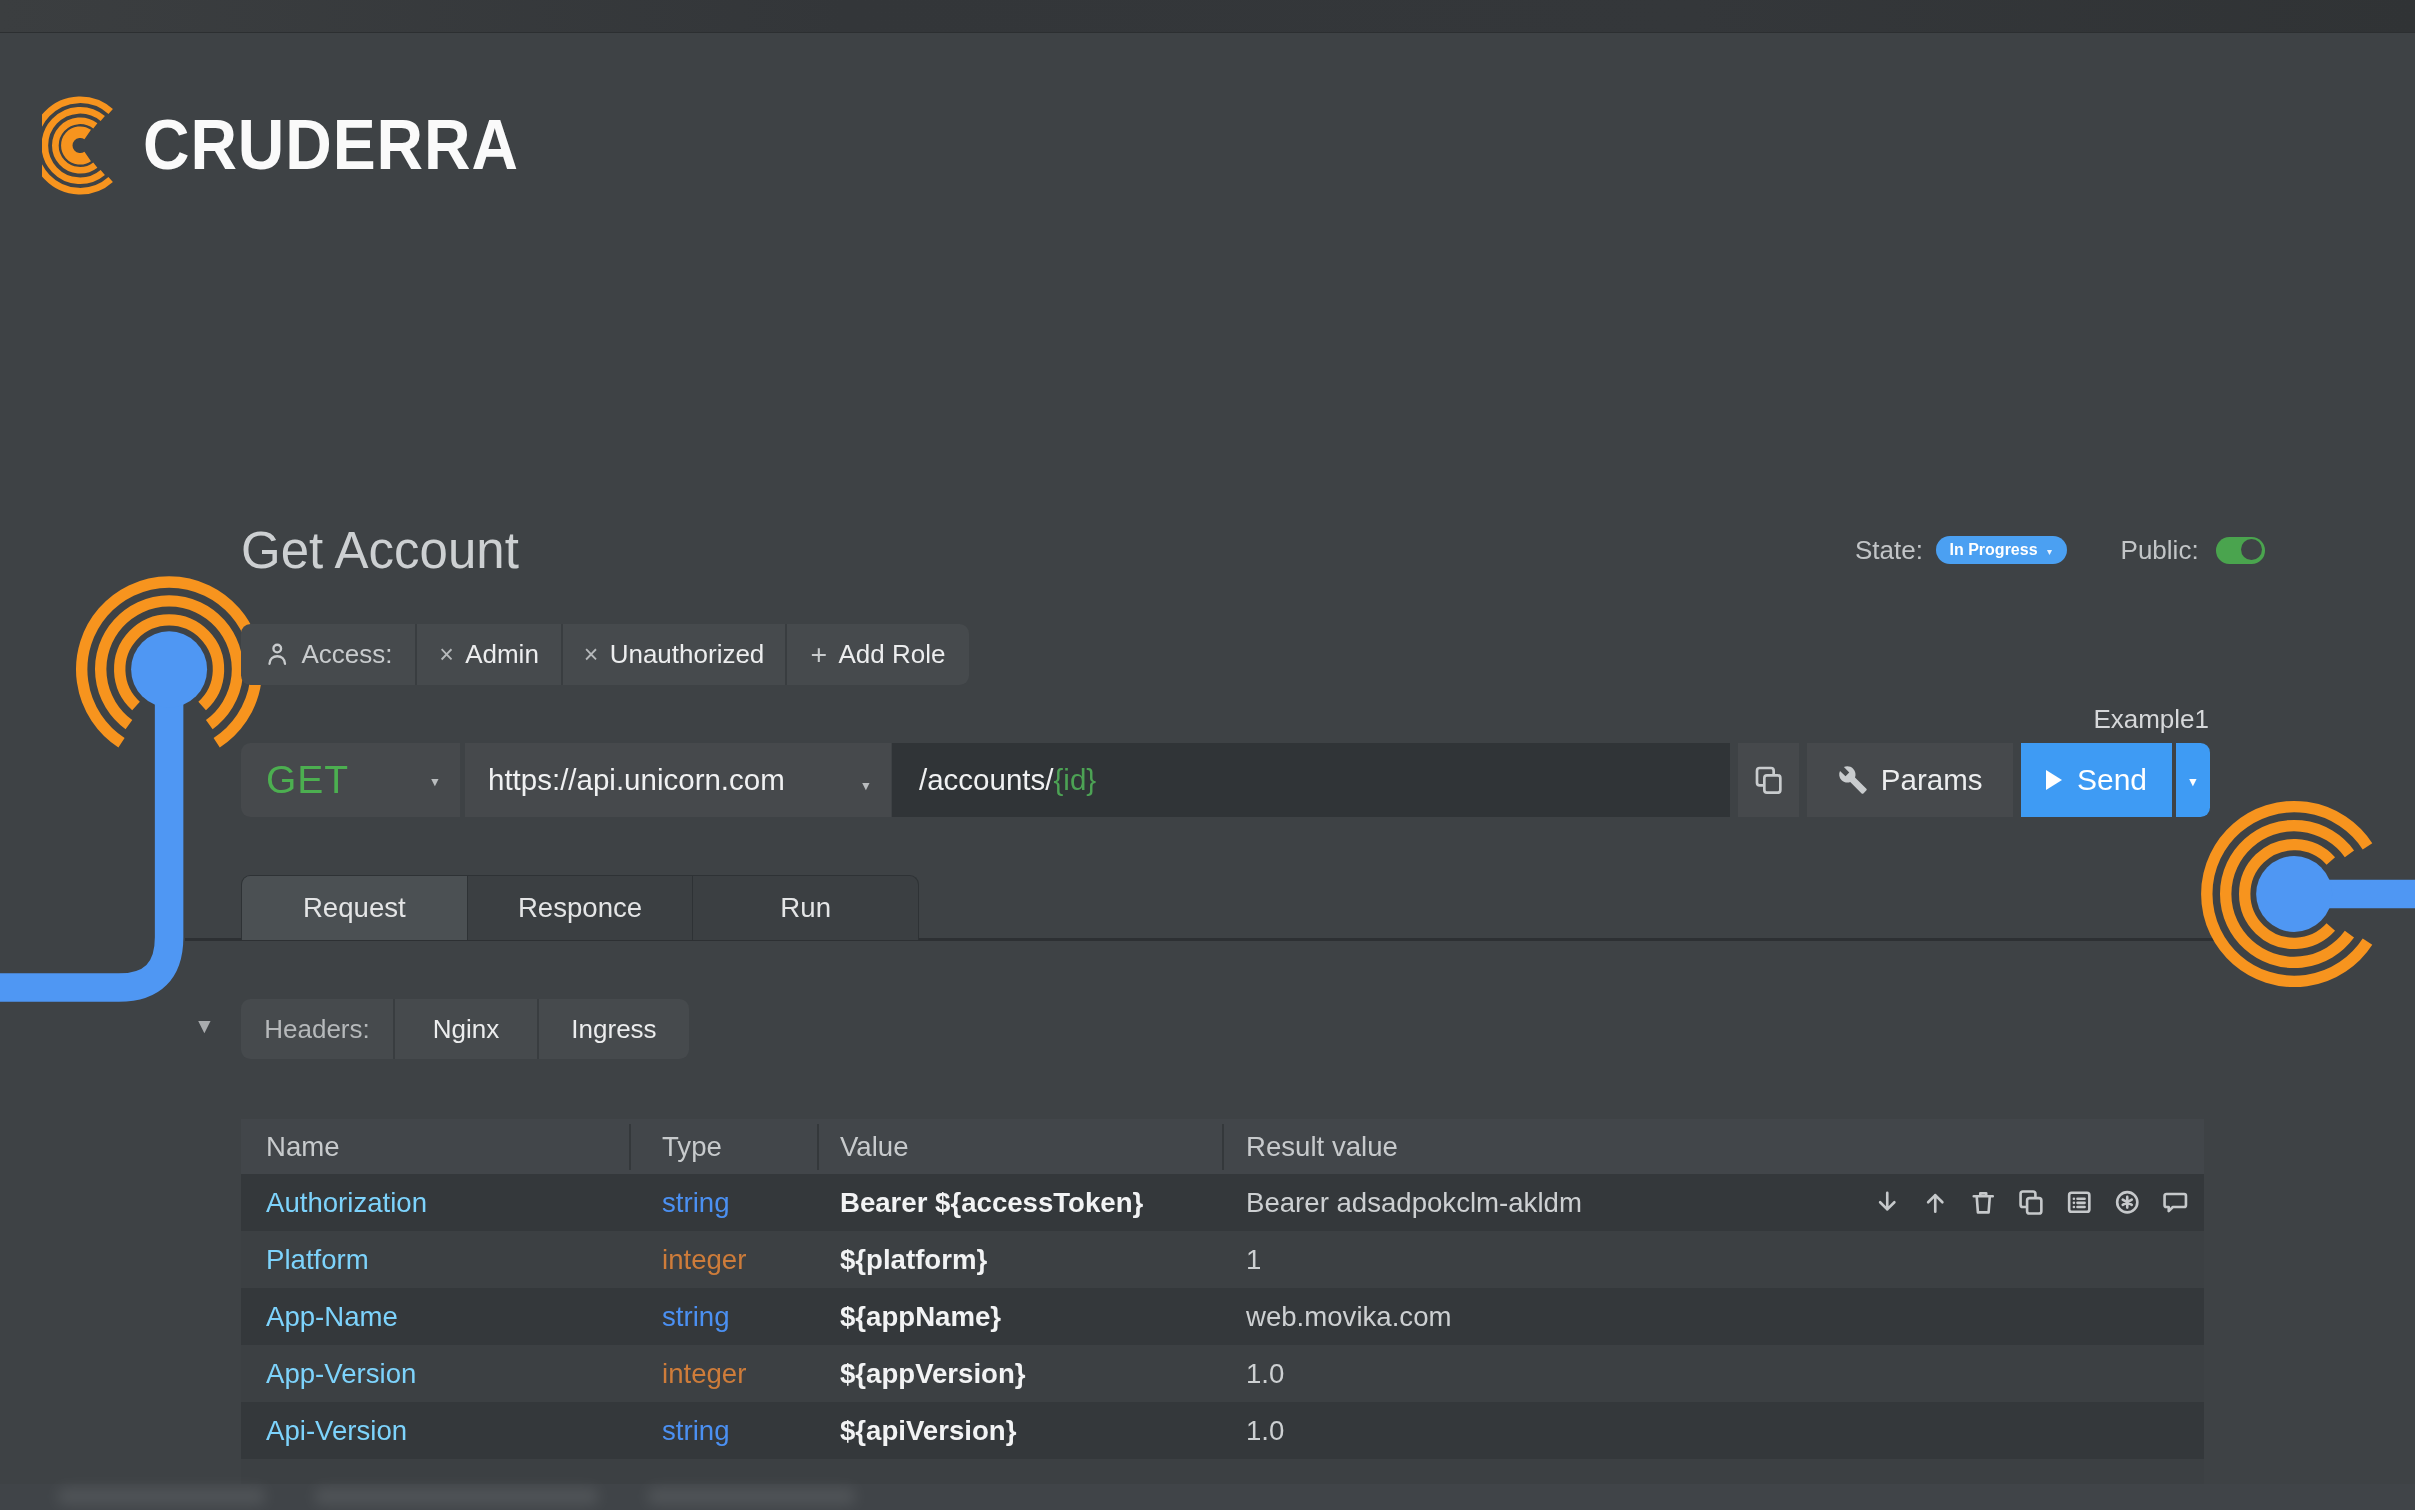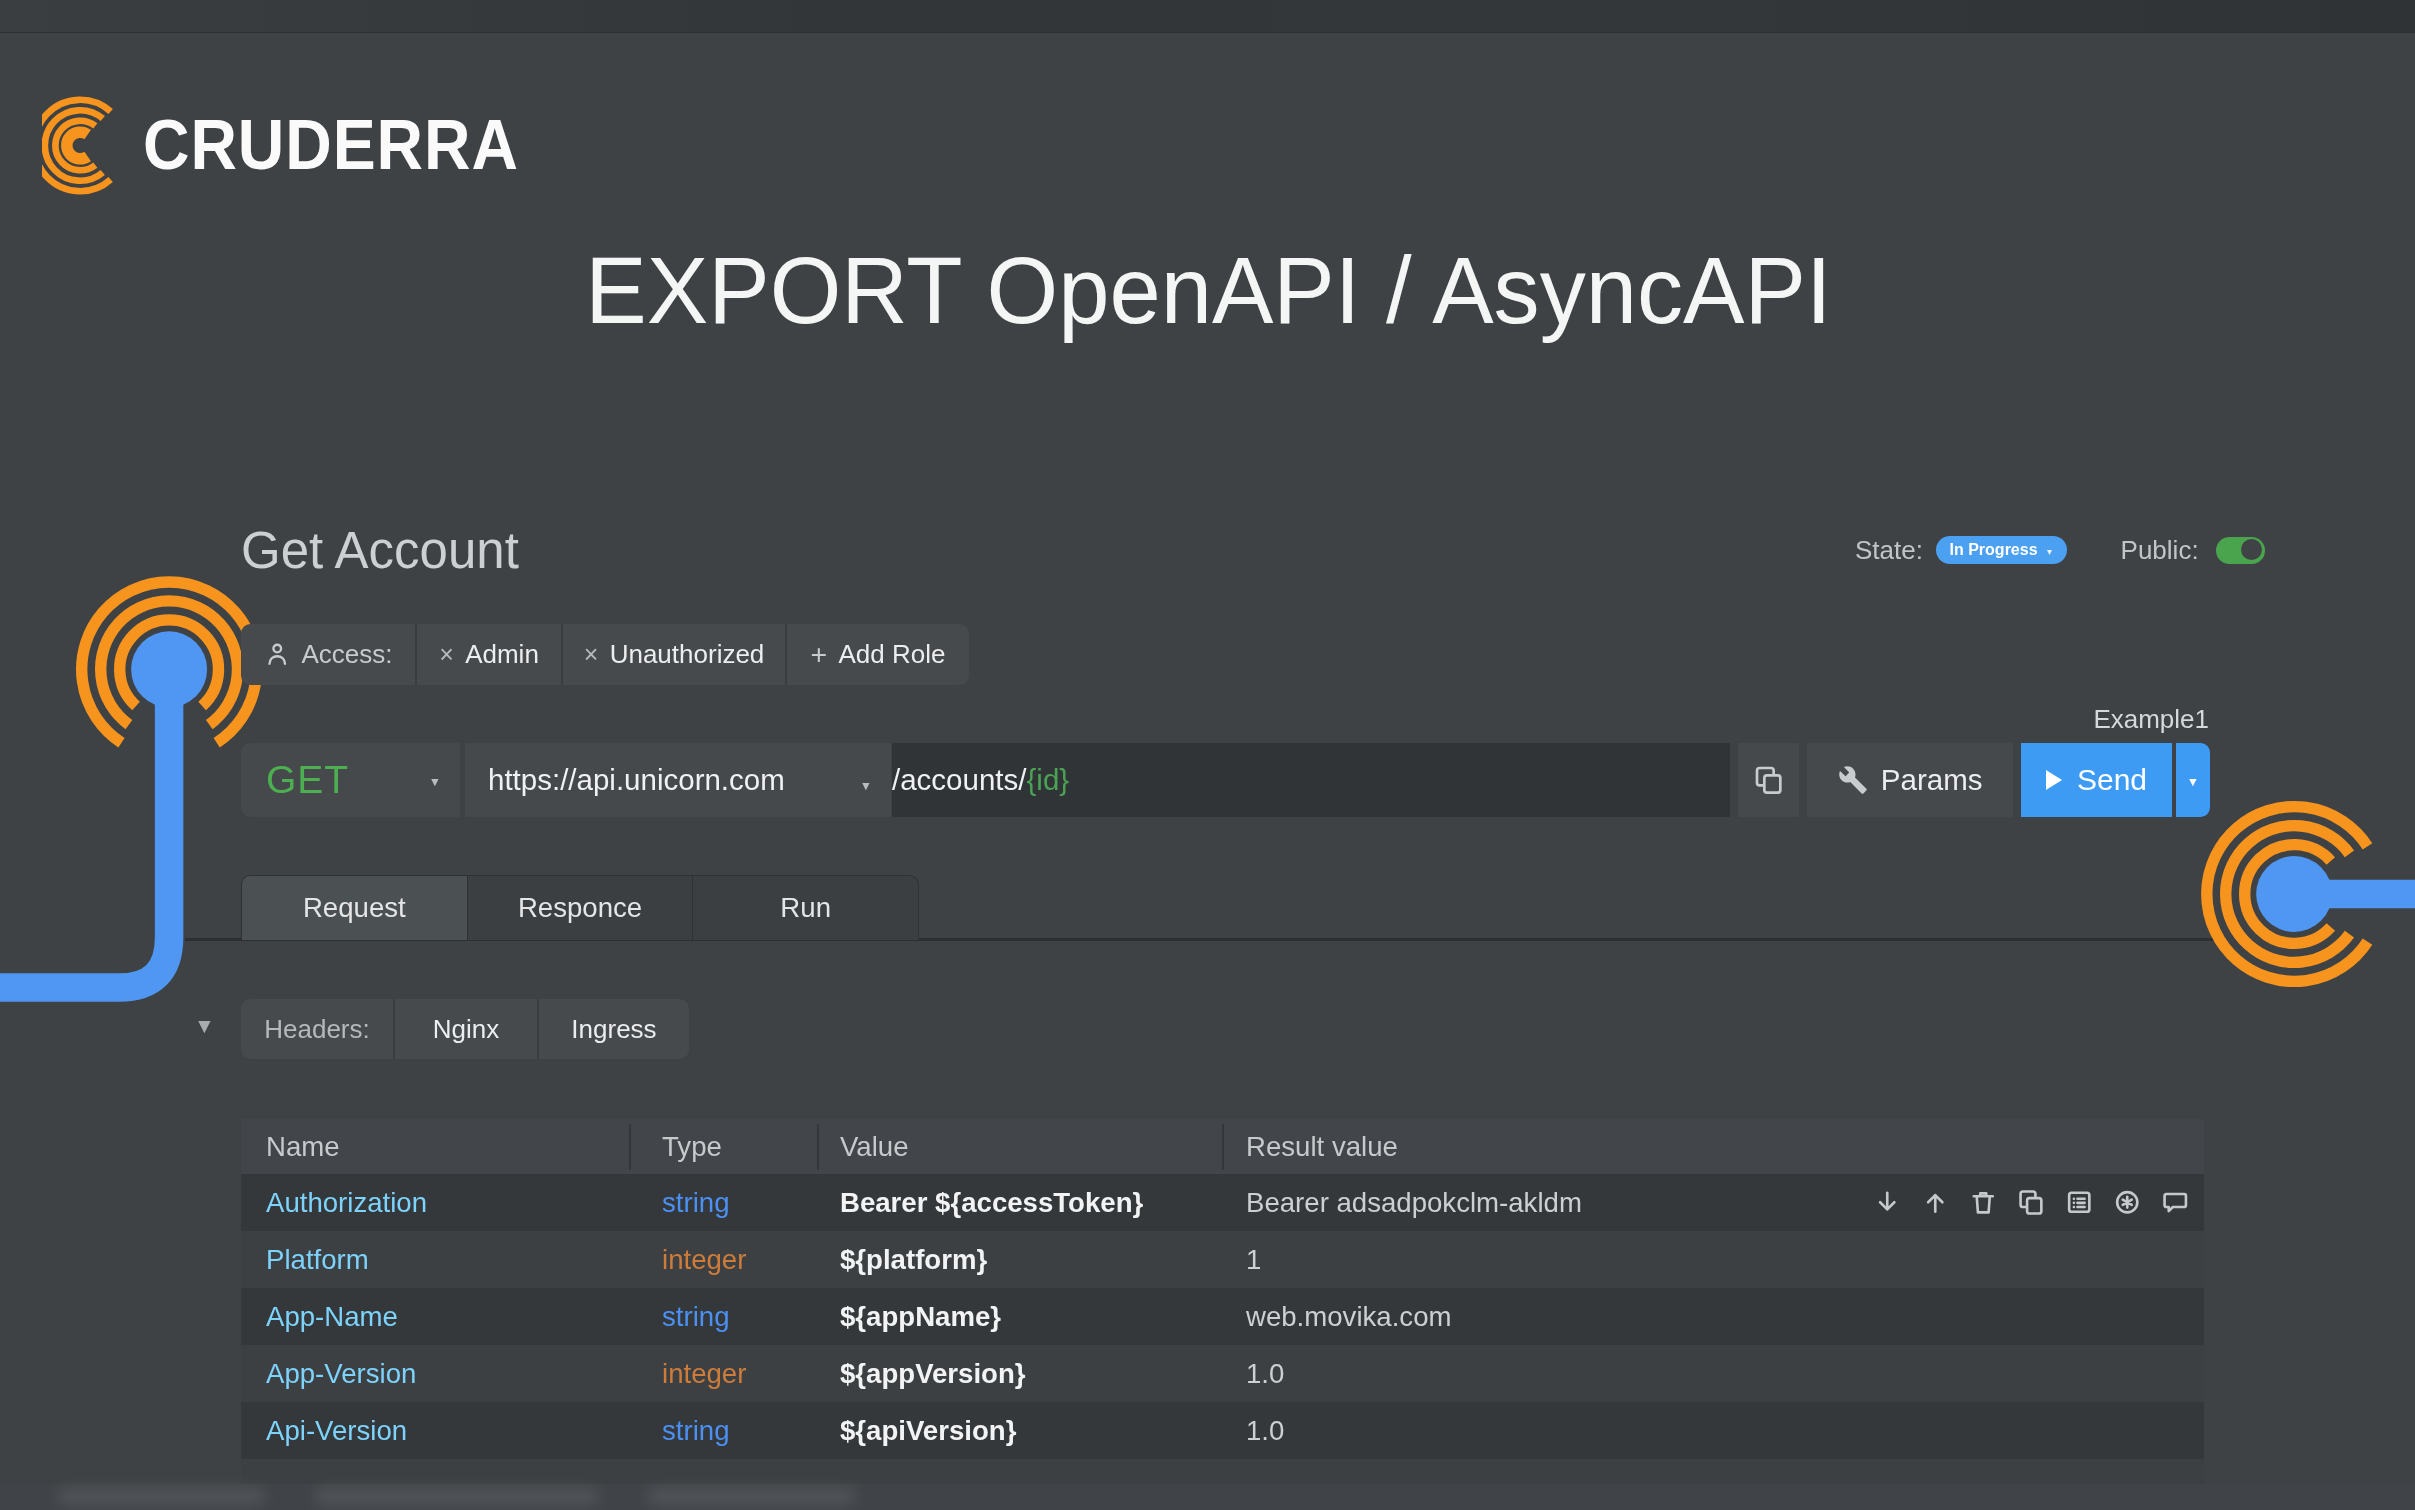--- a/index.html
+++ b/index.html
@@ -52,21 +52,21 @@
   .example{left:1924px;top:704px;width:285px;text-align:right;font-size:26px;color:#D6D8DA;}
 
   
   .urlbar{left:241px;top:743px;width:1969px;height:74px;}
   .urlbar>div{position:absolute;top:0;height:74px;display:flex;align-items:center;}
   .seg-method{left:0;width:219px;background:#46494C;border-radius:9.5px 0 0 9.5px;padding-left:25px;box-sizing:border-box;}
   .seg-method .m{color:var(--method_green);font-size:39px;font-weight:400;letter-spacing:1px;}
   .seg-method .caret{position:absolute;right:19px;}
   .seg-domain{left:224px;width:426px;background:#46494C;padding-left:23px;box-sizing:border-box;font-size:29.5px;color:#F0F1F2;}
   .seg-domain .caret{position:absolute;right:19px;}
-  .seg-path{left:651px;width:838px;background:#303437;box-sizing:border-box;font-size:29.5px;color:#F0F1F2;}
+  .seg-path{left:651px;width:838px;background:#303437;padding-left:27px;box-sizing:border-box;font-size:29.5px;color:#F0F1F2;}
   .seg-path .param{color:var(--param_green);}
   .btn-copy{left:1497px;width:61px;background:#46494C;justify-content:center;}
   .btn-params{left:1566px;width:206px;background:#46494C;justify-content:center;gap:13.3px;font-size:29.5px;color:#ECEDEE;}
   .btn-send{left:1780px;width:151px;background:var(--accent_blue);justify-content:center;gap:15px;
             font-size:30px;color:#fff;font-weight:400;}
   .btn-send-caret{left:1935px;width:34px;background:var(--accent_blue);border-radius:0 9.5px 9.5px 0;justify-content:center;}
   .btn-send-caret .caret-w::after{content:"▼";font-size:12.4px;color:#fff;}
   .caret::after{content:"▼";font-size:12.4px;color:#B9BCBE;}
   .play{width:0;height:0;border-left:16px solid #fff;border-top:10.5px solid transparent;border-bottom:10.5px solid transparent;}
 
@@ -157,23 +157,20 @@
       <g fill="none" stroke="var(--brand_orange)">
         <path d="M48 65.5 A14 14 0 1 1 48 42.5" stroke-width="12"></path>
         <path d="M56 74.5 A26 26 0 1 1 56 33.5" stroke-width="7"></path>
         <path d="M63.8 82.3 A37 37 0 1 1 63.8 25.7" stroke-width="7"></path>
         <path d="M72.1 89.7 A48 48 0 1 1 72.1 18.3" stroke-width="7"></path>
       </g>
     </svg>
     <div class="brand-text">CRUDERRA</div>
   </div>
 
-  <div class="abs hero z2">
-    <span>EXPORT OpenAPI / AsyncAPI</span>
-  </div>
 
   <div class="abs endpoint-title z2">Get Account</div>
 
   <div class="abs staterow z2">
     <span class="lbl">State:</span>
     <span class="pill">
       <span>In Progress</span>
       <span class="caret-sm"></span>
     </span>
     <span class="gap28"></span>

